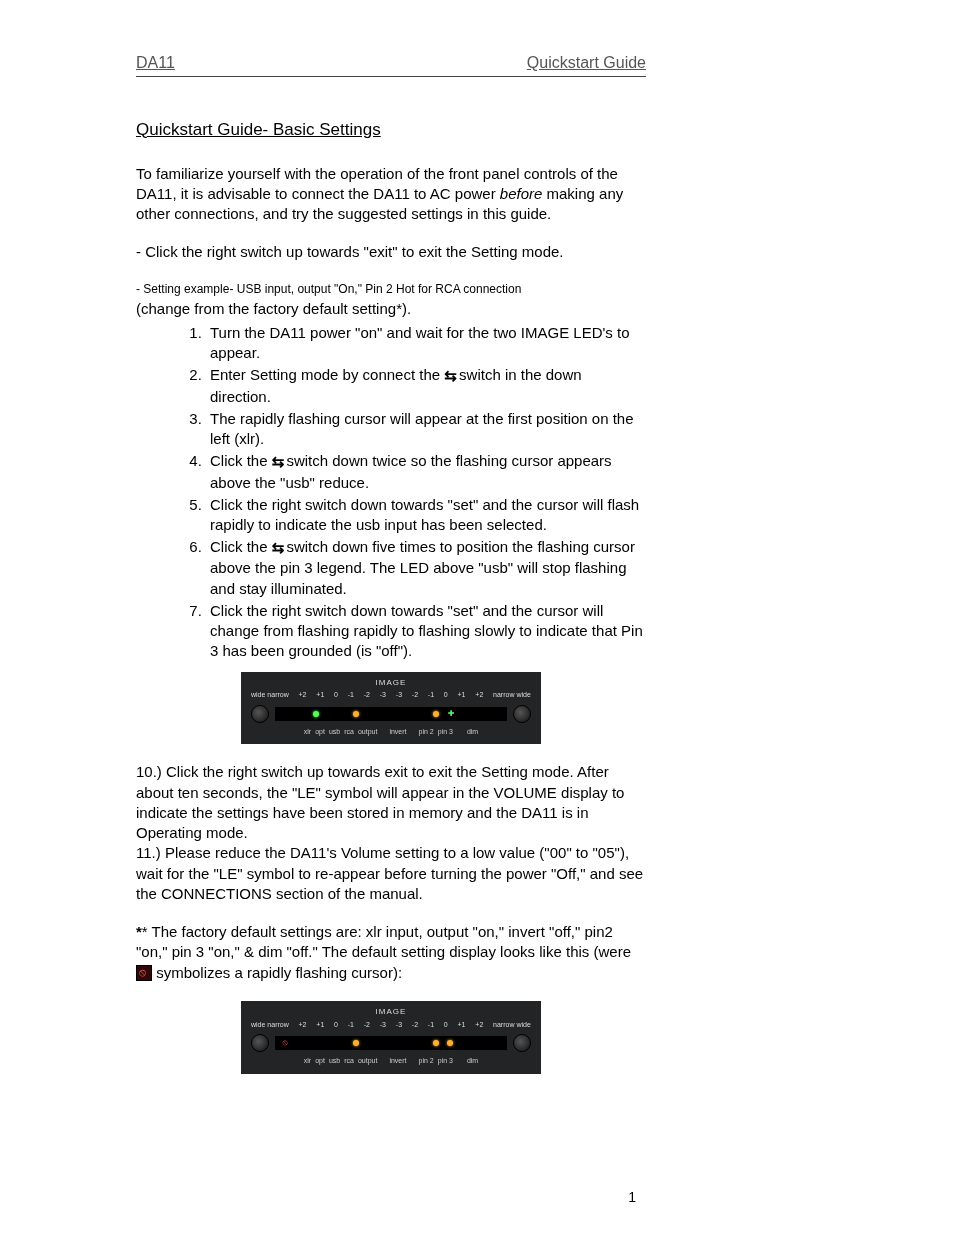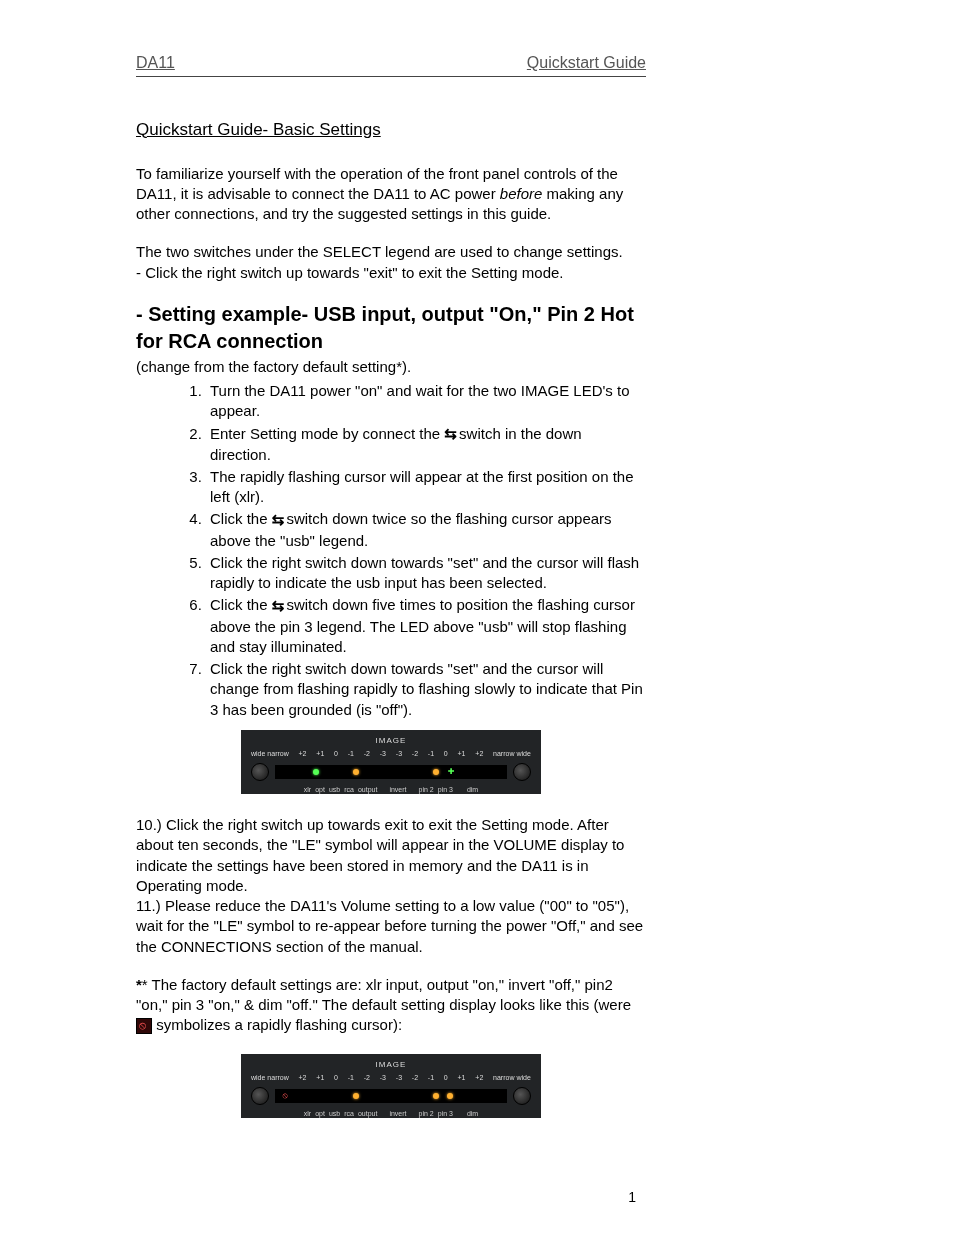--- a/index.html
+++ b/index.html
@@ -32,22 +32,22 @@
     font-size: 17px;
     font-weight: normal;
     text-decoration: underline;
     margin: 0 0 22px 0;
   }
   p { margin: 0 0 18px 0; }
   .tight { margin: 0; }
   .bold { font-weight: bold; }
   .italic { font-style: italic; text-align: right; }
   .sub-heading {
-    font-weight: bold;
-    font-size: 20px;
+    font-weight: normal;
+    font-size: 12px;
     margin: 18px 0 2px 0;
   }
   ol.steps {
     margin: 4px 0 10px 0;
     padding-left: 70px;
   }
   ol.steps li { margin-bottom: 2px; padding-left: 4px; }
   .swap-icon {
     display: inline-block;
     font-weight: bold;
@@ -71,21 +71,21 @@
   .cursor-box.red::after {
     content:"⦸"; color:#f55; font-size:11px;
     position:absolute; left:2px; top:-1px;
   }
   .panel-wrap { text-align: center; margin: 6px 0 18px 0; }
   .panel {
     display: inline-block;
     background: #222426;
     color: #ddd;
     font-family: Arial, sans-serif;
-    padding: 6px 10px 0 10px;
+    padding: 6px 10px 8px 10px;
     width: 300px;
     box-sizing: border-box;
     text-align: center;
   }
   .panel .title { font-size: 8px; letter-spacing: 1px; margin-bottom: 2px; }
   .scale-row {
     display: flex;
     justify-content: space-between;
     align-items: center;
     font-size: 7px;
@@ -150,31 +150,30 @@
     <span>DA11</span>
     <span>Quickstart Guide</span>
   </div>
 
   <h1 class="section">Quickstart Guide- Basic Settings</h1>
 
   <p>
     <span>To familiarize yourself with the operation of the front panel controls of the DA11, it is advisable to connect the DA11 to AC power </span><span class="italic">before</span><span> making any other connections, and try the suggested settings in this guide.</span>
   </p>
 
-  <p class="tight">The two switches under the SELECT legend are used to change settings.</p>
   <p>- Click the right switch up towards "exit" to exit the Setting mode.</p>
 
   <div class="sub-heading">- Setting example- USB input, output "On," Pin 2 Hot for RCA connection</div>
   <div>(change from the factory default setting*).</div>
 
   <ol class="steps">
     <li>Turn the DA11 power "on" and wait for the two IMAGE LED's to appear.</li>
     <li><span>Enter Setting mode by connect the </span><span class="swap-icon">⇆</span><span> switch in the down direction.</span></li>
     <li>The rapidly flashing cursor will appear at the first position on the left (xlr).</li>
-    <li><span>Click the </span><span class="swap-icon">⇆</span><span> switch down twice so the flashing cursor appears above the "usb" legend.</span></li>
+    <li><span>Click the </span><span class="swap-icon">⇆</span><span> switch down twice so the flashing cursor appears above the "usb" reduce.</span></li>
     <li>Click the right switch down towards "set" and the cursor will flash rapidly to indicate the usb input has been selected.</li>
     <li><span>Click the </span><span class="swap-icon">⇆</span><span> switch down five times to position the flashing cursor above the pin 3 legend. The LED above "usb" will stop flashing and stay illuminated.</span></li>
     <li>Click the right switch down towards "set" and the cursor will change from flashing rapidly to flashing slowly to indicate that Pin 3 has been grounded (is "off").</li>
   </ol>
 
 
   <div class="panel-wrap">
     <div class="panel">
       <div class="title">IMAGE</div>
       <div class="scale-row">

